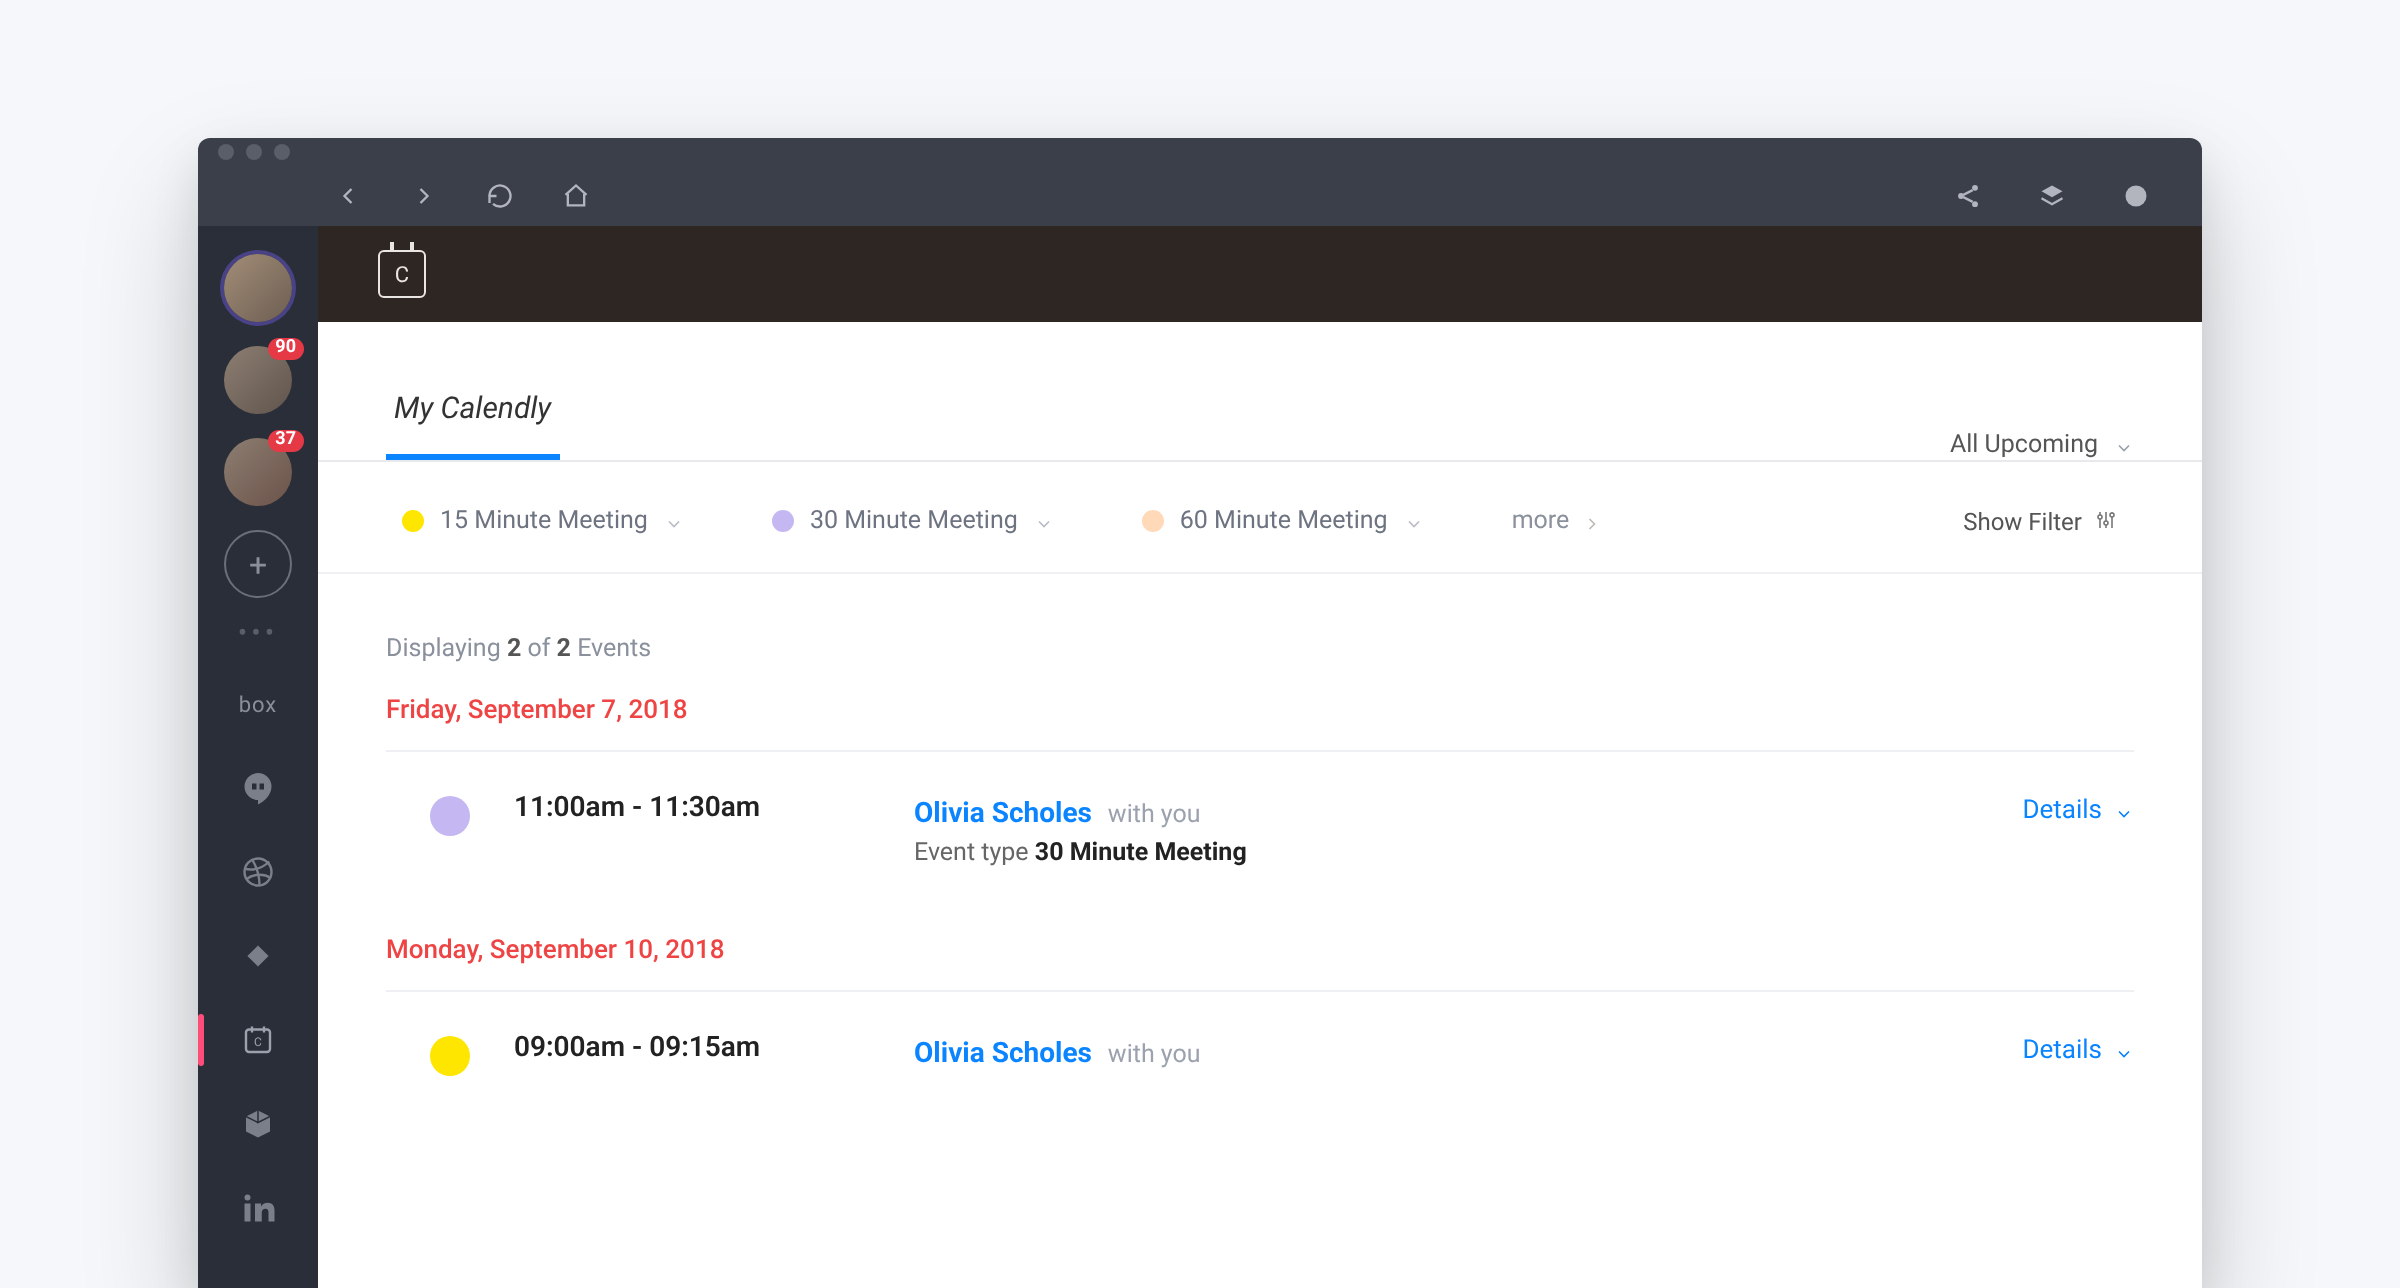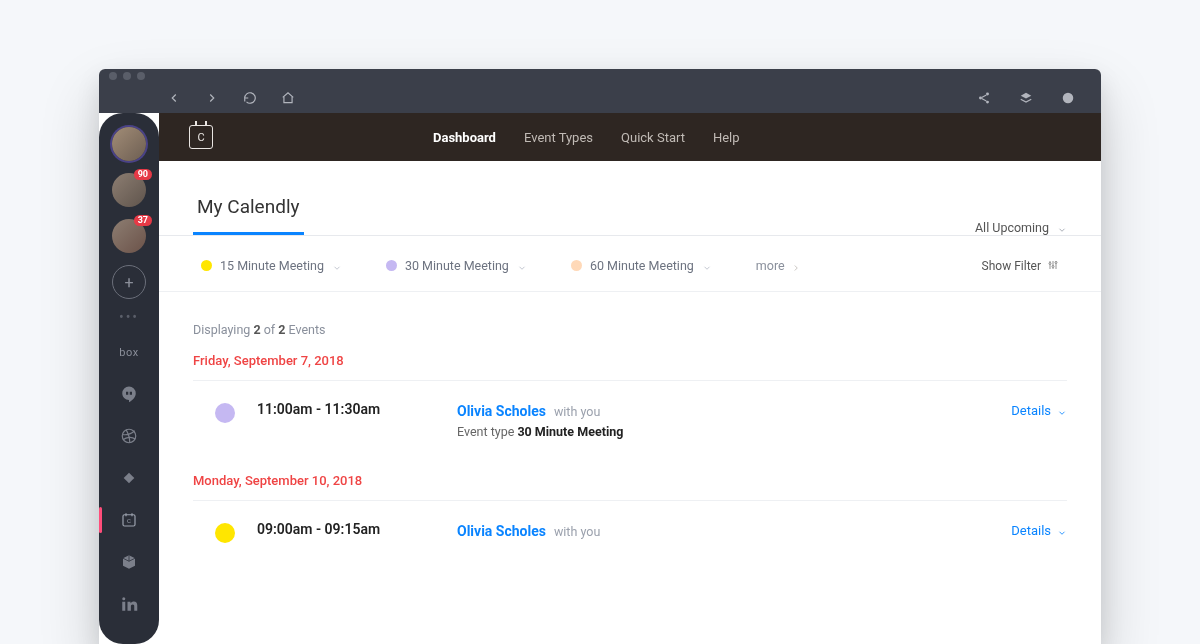--- a/index.html
+++ b/index.html
@@ -51,21 +51,20 @@
   .body { flex:1; display:flex; min-height:0; }
   .dock {
     width: 60px;
     background: #2a2e38;
     display:flex;
     flex-direction:column;
     align-items:center;
     padding-top: 14px;
     gap: 12px;
     color: #777;
-    border-radius: 24px;
   }
   .avatar {
     width: 34px; height: 34px; border-radius: 50%;
     background: linear-gradient(135deg,#7b6a5f,#5a4f47);
     position: relative;
   }
   .avatar.av1 { box-shadow: 0 0 0 2px #7b61ff66; background: linear-gradient(135deg,#a28d77,#6d5e52); }
   .avatar.av2 { background: linear-gradient(135deg,#8d7e72,#5f544c); }
   .avatar.av3 { background: linear-gradient(135deg,#8d7e72,#6b5249); }
   .badge {
@@ -109,22 +108,22 @@
   .nav a.active { color:#fff; font-weight:700; }
   .hdr-spacer { flex:1; }
   .user-area { display:flex; align-items:center; gap:12px; font-size:12.5px; color:#d6d1cd; cursor:pointer; }
   .user-ico svg { width:16px; height:16px; fill:none; stroke:#bfb9b4; stroke-width:1.6; }
   .chev { width:10px; height:10px; }
   .chev svg { width:10px; height:10px; stroke:#bfb9b4; fill:none; stroke-width:2; }
   
   .page { padding: 34px 34px 0 34px; flex:1; overflow:hidden; }
   .page-head { display:flex; align-items:flex-end; justify-content:space-between; }
   .tab-title {
-    font-size:19px; color:#333; padding: 0 4px 14px 4px;
-    border-bottom:3px solid #0a84ff; display:inline-block;
+    font-size:15px; color:#333; padding: 0 4px 14px 4px;
+    border-bottom:3px solid #0a84ff; display:inline-block;font-style:italic;
   }
   .dropdown { font-size:12.5px; color:#555; display:flex; align-items:center; gap:8px; cursor:pointer; }
   .dropdown .chev svg { stroke:#9aa0aa; }
   .page-divider { height:1px; background:#e7e9ed; margin: 0 -34px 0 -34px; }
   
   .chips-row {
     display:flex; align-items:center; padding: 22px 0 18px 8px;
     border-bottom:1px solid #eef0f3; margin: 0 -34px; padding-left: 42px; padding-right: 42px;
   }
   .chip { display:flex; align-items:center; gap:8px; margin-right: 44px; font-size:12.5px; color:#6d7380; cursor:pointer; }
@@ -269,26 +268,20 @@
             <path d="M10 21V9h4v2c1-2 3-2.5 4.5-2.5 3 0 4.5 2 4.5 5V21h-4v-6c0-1.5-.5-2.5-2-2.5s-2.5 1-2.5 2.5V21z"></path>
           </svg>
         </div>
     </div>
 
     <div class="content">
       <div class="app-header">
         <div class="logo">
             <span>C</span>
           </div>
-        <div class="nav">
-          <a class="active">Dashboard</a>
-          <a>Event Types</a>
-          <a>Quick Start</a>
-          <a>Help</a>
-        </div>
         <div class="hdr-spacer"></div>
       </div>
 
       <div class="page">
         <div class="page-head">
           <div class="tab-title">My Calendly</div>
           <div class="dropdown">
             <span>All Upcoming</span>
             <span class="chev"><svg viewBox="0 0 24 24">
                   <polyline points="6 9 12 15 18 9"></polyline>

